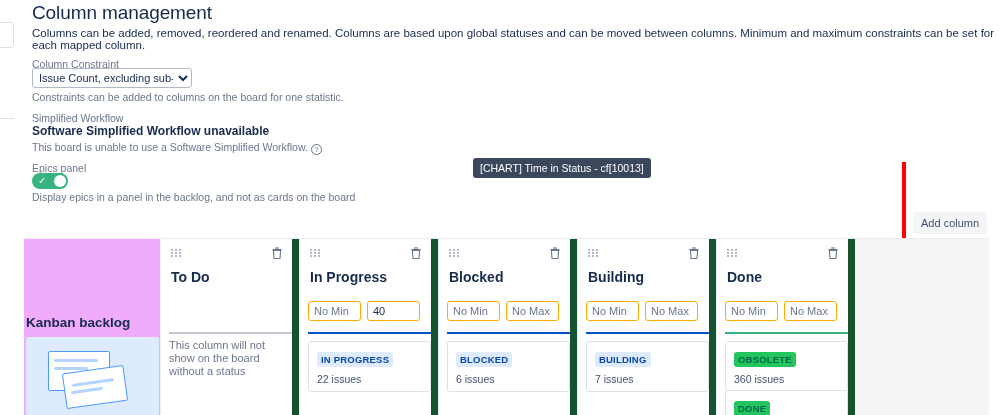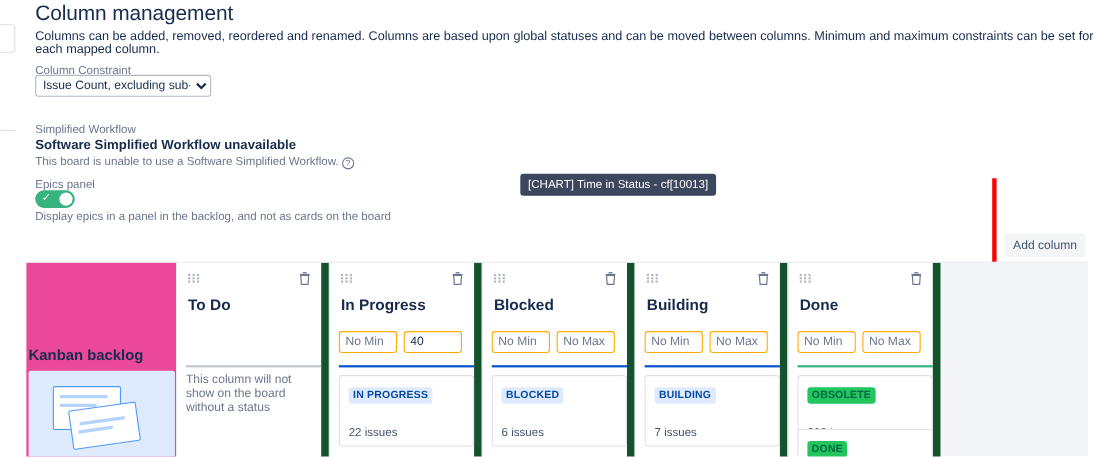--- a/index.html
+++ b/index.html
@@ -122,21 +122,21 @@
   
   .board {
     position: absolute; left: 24px; top: 238px;
     width: 965px; height: 177px;
     background: #f4f5f7;
     border-top: 1px solid #ebecf0;
   }
   .backlog-col {
     position: absolute; left: 0; top: 0;
     width: 136px; height: 177px;
-    background: #ec4899;
+    background: #f0abfc;
   }
   .backlog-title {
     position: absolute; left: 2px; top: 76px;
     width: 134px;
     font-size: 13.5px; font-weight: bold; color: #172b4d;
   }
   .backlog-art {
     position: absolute; left: 2px; top: 98px;
     width: 133px; height: 79px;
     background: #deebff;
@@ -211,21 +211,21 @@
   .status-card.second { top: 151px; }
   .lozenge {
     display: inline-block;
     font-size: 9.5px; font-weight: bold;
     color: #0747a6; background: #deebff;
     padding: 2px 4px; border-radius: 3px;
     letter-spacing: 0.2px;
   }
   .lozenge.done { color: #006644; background: #22c55e; }
   .issues {
-    margin-top: 20px; font-size: 10.5px; color: #42526e;
+    margin-top: 6px; font-size: 10.5px; color: #42526e;
   }
   .no-status-note {
     position: absolute; left: 8px; top: 100px;
     width: 122px;
     font-size: 11px; color: #6b778c; line-height: 13px;
   }
 
   .unmapped {
     position: absolute; left: 723px; top: 0;
     width: 106px; height: 177px;
@@ -253,20 +253,21 @@
 
   <div class="title">Column management</div>
   <div class="subtitle">Columns can be added, removed, reordered and renamed. Columns are based upon global statuses and can be moved between columns. Minimum and maximum constraints can be set for each mapped column.</div>
 
   <div class="field-label cc-label">Column Constraint</div>
   <div class="select-wrap">
     <select class="cc-select">
       <option>Issue Count, excluding sub-tasks</option>
     </select>
   </div>
+  <div class="cc-help">Constraints can be added to columns on the board for one statistic.</div>
 
   <div class="field-label sw-label">Simplified Workflow</div>
   <div class="sw-title">Software Simplified Workflow unavailable</div>
   <div class="sw-desc">
     <span>This board is unable to use a Software Simplified Workflow.</span><span class="q-icon">?</span>
   </div>
 
   <div class="field-label ep-label">Epics panel</div>
   <div class="toggle">
     <span class="check">✓</span>

